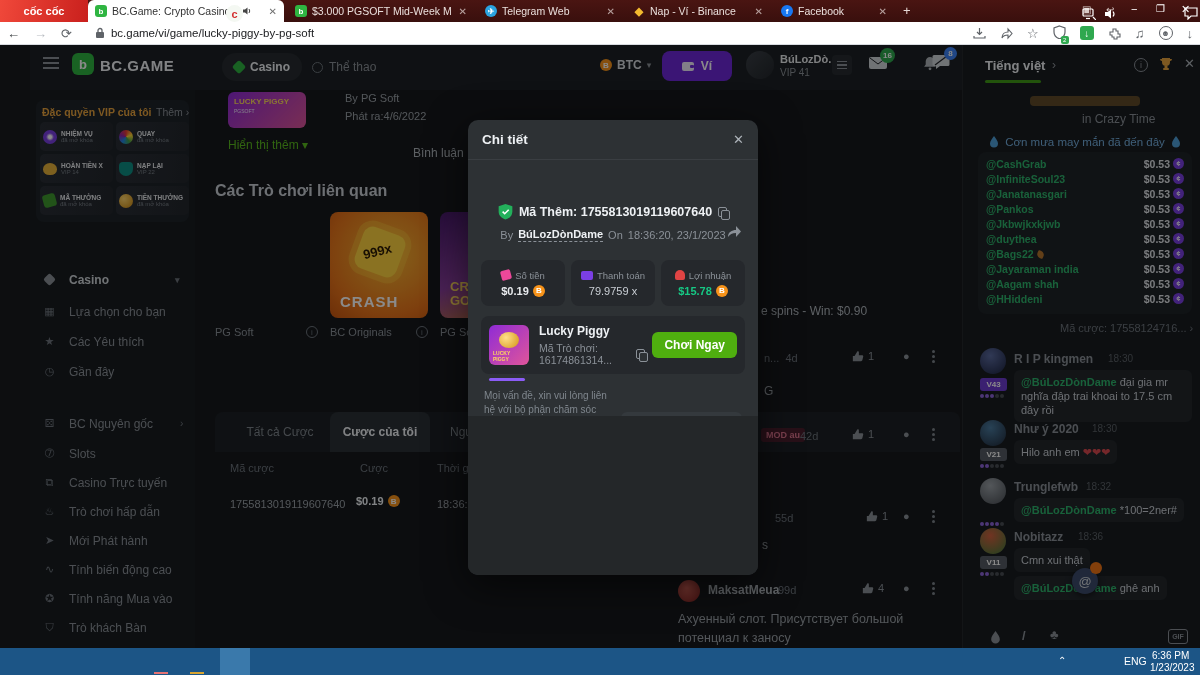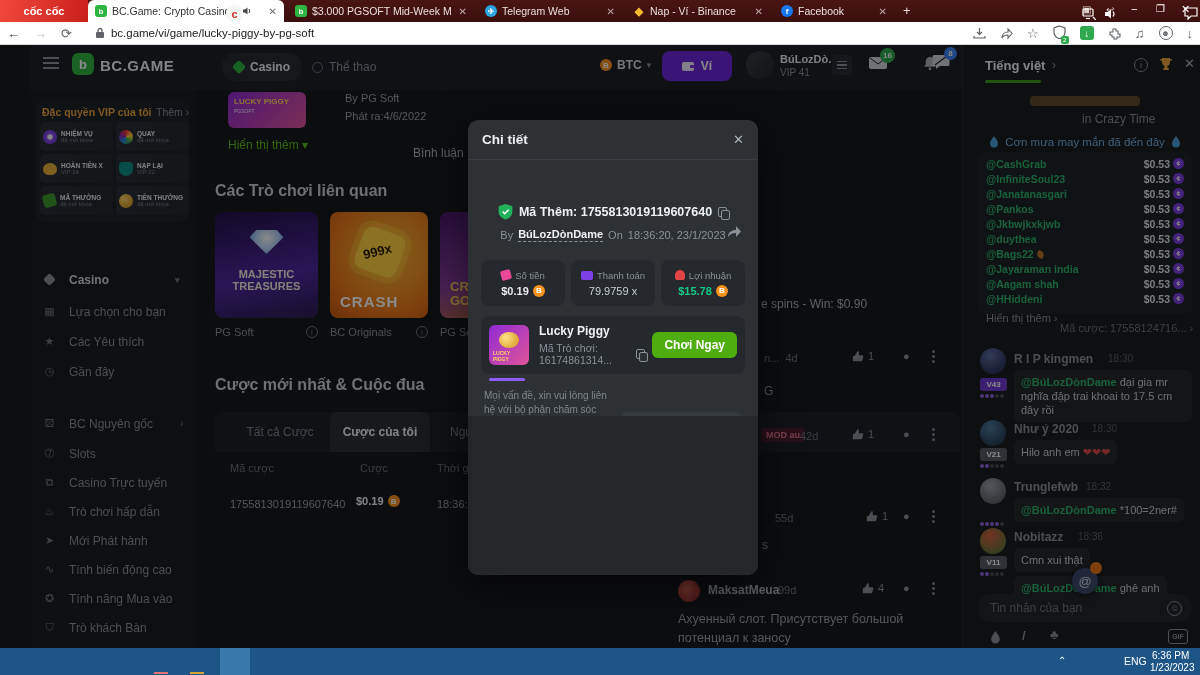--- a/index.html
+++ b/index.html
@@ -332,27 +332,20 @@
     <div style="margin:5px 0 0 6px;color:#ffd95e;font-weight:bold;font-size:8px;line-height:9px;"><span>LUCKY PIGGY</span></div>
     <div style="margin:2px 0 0 6px;color:#f3e7ff;font-size:5px;">PGSOFT</div>
   </div>
   <div class="t" style="left:345px;top:92px;color:#9aa0a6;font-size:11px;z-index:12;">By PG Soft</div>
   <div class="t" style="left:345px;top:110px;color:#9aa0a6;font-size:11px;z-index:12;">Phát ra:4/6/2022</div>
   <div class="t" style="left:228px;top:138px;color:#5aba1e;font-size:12px;z-index:12;"><span>Hiển thị thêm</span> ▾</div>
   <div class="t" style="left:413px;top:138px;color:#aeb4ba;font-size:12px;z-index:12;margin-top:8px;">Bình luận</div>
   <div class="toggle r" style="left:468px;top:139px;z-index:12;"></div>
   <div class="t" style="left:215px;top:182px;color:#c9ced4;font-size:16px;font-weight:bold;z-index:12;">Các Trò chơi liên quan</div>
 
-  <div class="card" style="left:215px;width:103px;background:linear-gradient(170deg,#241049,#4c2a9e 60%,#2d1b52);z-index:12;">
-    <div style="width:34px;height:24px;background:radial-gradient(circle at 50% 35%,#fff,#9fc4f5 60%,#4b6db3);clip-path:polygon(50% 100%,0 30%,20% 0,80% 0,100% 30%);margin:18px auto 0;"></div>
-    <div style="text-align:center;margin-top:14px;color:#f3ede2;font-family:'Liberation Serif',serif;font-weight:bold;font-size:11px;line-height:12px;">
-        <div>MAJESTIC</div>
-        <div>TREASURES</div>
-      </div>
-  </div>
   <div class="card" style="left:330px;width:98px;background:radial-gradient(circle at 60% 40%,#f7b733,#e8741a 70%,#c75510);z-index:12;">
     <div style="position:absolute;left:28px;top:18px;width:44px;height:44px;background:#ffd23f;border-radius:10px;transform:rotate(20deg);box-shadow:0 0 0 6px rgba(255,210,63,.35);"></div>
     <div style="position:absolute;left:33px;top:32px;transform:rotate(-14deg);color:#2b1a05;font-weight:bold;font-size:13px;">999x</div>
     <div style="position:absolute;left:10px;bottom:8px;color:#fff;font-weight:bold;font-size:15px;letter-spacing:1px;">CRASH</div>
   </div>
   <div class="card" style="left:440px;width:100px;background:linear-gradient(160deg,#4a1a6e,#8a3e9e 55%,#d8882a);z-index:12;">
     <div style="position:absolute;left:30px;top:16px;width:34px;height:34px;border-radius:50%;background:radial-gradient(circle at 35% 35%,#ffe08a,#d49413);"></div>
     <div style="position:absolute;left:10px;bottom:10px;color:#ffd95e;font-weight:bold;font-size:13px;line-height:14px;">
         <div>CRYPTO</div>
         <div>GOLD</div>
@@ -363,42 +356,41 @@
     <span style="width:12px;height:12px;border:1px solid #6d747c;border-radius:50%;color:#6d747c;font-size:8px;display:inline-flex;align-items:center;justify-content:center;">i</span>
   </div>
   <div class="flex r" style="left:330px;top:326px;width:98px;justify-content:space-between;z-index:12;">
     <span style="color:#8b9198;font-size:11px;">BC Originals</span>
     <span style="width:12px;height:12px;border:1px solid #6d747c;border-radius:50%;color:#6d747c;font-size:8px;display:inline-flex;align-items:center;justify-content:center;">i</span>
   </div>
   <div class="flex r" style="left:440px;top:326px;width:60px;z-index:12;">
     <span style="color:#8b9198;font-size:11px;">PG Soft</span>
   </div>
 
-  <div class="t" style="left:215px;top:376px;color:#c9ced4;font-size:16px;font-weight:bold;z-index:12;">Cược mới nhất &amp; Cuộc đua</div>
   <div class="r" style="left:215px;top:412px;width:745px;height:40px;background:#1d2125;border-radius:8px 8px 0 0;z-index:12;"></div>
   <div class="seg" style="left:230px;width:100px;top:412px;z-index:13;">
       <span>Tất cả Cược</span>
     </div>
   <div class="seg" style="left:330px;width:100px;top:412px;background:#2b3036;border-radius:8px 8px 0 0;color:#eef1f4;font-weight:bold;z-index:13;">
       <span>Cược của tôi</span>
     </div>
   <div class="seg" style="left:432px;width:70px;top:412px;z-index:13;">
       <span>Người</span>
     </div>
   <div class="t" style="left:230px;top:462px;color:#6d747c;font-size:11px;z-index:12;">Mã cược</div>
   <div class="t" style="left:360px;top:462px;color:#6d747c;font-size:11px;z-index:12;">Cược</div>
   <div class="t" style="left:437px;top:462px;color:#6d747c;font-size:11px;z-index:12;">Thời gian</div>
   <div class="t" style="left:230px;top:498px;color:#9aa0a6;font-size:11px;z-index:12;">1755813019119607640</div>
   <div class="flex r" style="left:356px;top:495px;gap:4px;z-index:12;">
     <span style="color:#eef1f4;font-weight:bold;font-size:11px;">$0.19</span>
       <span class="bcoin">B</span>
   </div>
   <div class="t" style="left:437px;top:498px;color:#9aa0a6;font-size:11px;z-index:12;">18:36:20</div>
 
-  <div class="t" style="left:761px;top:297px;color:#aeb4ba;font-size:12px;z-index:12;">e spins - Win: $0.90</div>
+  <div class="t" style="left:761px;top:304px;color:#aeb4ba;font-size:12px;z-index:12;">e spins - Win: $0.90</div>
   <div class="t" style="left:764px;top:352px;color:#6d747c;font-size:11px;z-index:12;"><span>n...</span>&nbsp;&nbsp;<span>4d</span></div>
   <div class="flex r" style="left:852px;top:350px;gap:4px;z-index:12;">
     <svg width="12" height="12" viewBox="0 0 14 14" class="likeic">
         <path d="M1 13V7h2l3-5c.6-1 2-.5 2 .6V6h3.8c.8 0 1.5.8 1.3 1.6l-1 4.2c-.2.7-.8 1.2-1.5 1.2H1z"></path>
       </svg>
     <span style="color:#8b9198;font-size:11px;">1</span>
   </div>
   <div class="t" style="left:903px;top:350px;color:#8b9198;font-size:11px;z-index:12;">●</div>
   <div class="dots3 r" style="left:932px;top:350px;z-index:12;">
       <i></i>
@@ -546,21 +538,20 @@
           <span class="ccoin">¢</span>
         </span>
       </div>
     <div class="rcp">
         <span class="nm">@HHiddeni</span>
         <span class="am">
           <span>$0.53</span>
           <span class="ccoin">¢</span>
         </span>
       </div>
-    <div style="padding:6px 8px 0;color:#8b9198;font-size:11px;"><span>Hiển thị thêm</span> ›</div>
   </div>
   <div class="t" style="left:1060px;top:322px;color:#6d747c;font-size:11px;z-index:12;"><span>Mã cược: 17558124716...</span> ›</div>
 
   <div class="r" style="left:980px;top:348px;width:26px;height:26px;border-radius:50%;background:radial-gradient(circle at 40% 30%,#5a6a9e,#1c2340);z-index:12;"></div>
   <div class="t" style="left:1014px;top:352px;color:#8b9198;font-size:12px;font-weight:bold;z-index:12;">R I P kingmen</div>
   <div class="t" style="left:1108px;top:353px;color:#5b6167;font-size:10px;z-index:12;">18:30</div>
   <div class="vbadge" style="left:980px;top:378px;background:#6d3bd1;z-index:12;">V43</div>
   <div class="mdots" style="left:980px;top:394px;z-index:12;">
       <i class="on"></i>
       <i class="on"></i>
@@ -613,24 +604,20 @@
       <i></i>
       <i></i>
     </div>
   <div class="bub" style="left:1014px;top:548px;z-index:12;"><span>Cmn xui thật</span></div>
   <div class="bub" style="left:1014px;top:576px;z-index:12;">
     <span class="mention">@BúLozDònDame</span> <span>ghê anh</span>
   </div>
   <div class="ic" style="left:1072px;top:568px;width:26px;height:26px;border-radius:50%;background:#3b4a6b;color:#cfd4d9;font-size:13px;z-index:14;box-shadow:0 2px 6px rgba(0,0,0,.5);">@</div>
   <div class="r" style="left:1090px;top:562px;width:12px;height:12px;border-radius:50%;background:#f07515;z-index:15;"></div>
 
-  <div class="r" style="left:978px;top:594px;width:214px;height:28px;background:#22262b;border-radius:15px;z-index:12;display:flex;align-items:center;padding:0 10px;">
-    <input style="background: transparent; border: 0px; outline: none; color: rgb(201, 206, 212); font-size: 12px; width: 170px;" placeholder="Tin nhắn của bạn">
-    <span style="margin-left:auto;width:15px;height:15px;border:1.3px solid #8b9198;border-radius:50%;color:#8b9198;font-size:9px;display:inline-flex;align-items:center;justify-content:center;">☺</span>
-  </div>
   <div class="ic" style="left:988px;top:630px;width:14px;height:14px;z-index:12;">
     <svg width="11" height="13" viewBox="0 0 10 12">
         <path d="M5 0C7 3 9 5 9 7.5a4 4 0 0 1-8 0C1 5 3 3 5 0z" fill="#8b9198"></path>
       </svg>
   </div>
   <div class="t" style="left:1022px;top:628px;color:#8b9198;font-size:13px;font-weight:bold;z-index:12;">/</div>
   <div class="t" style="left:1050px;top:627px;color:#8b9198;font-size:13px;z-index:12;">♣</div>
   <div class="ic" style="left:1168px;top:629px;width:20px;height:15px;border:1.4px solid #8b9198;border-radius:3px;color:#8b9198;font-size:7px;font-weight:bold;z-index:12;">GIF</div>
 
   <div class="overlay"></div>

